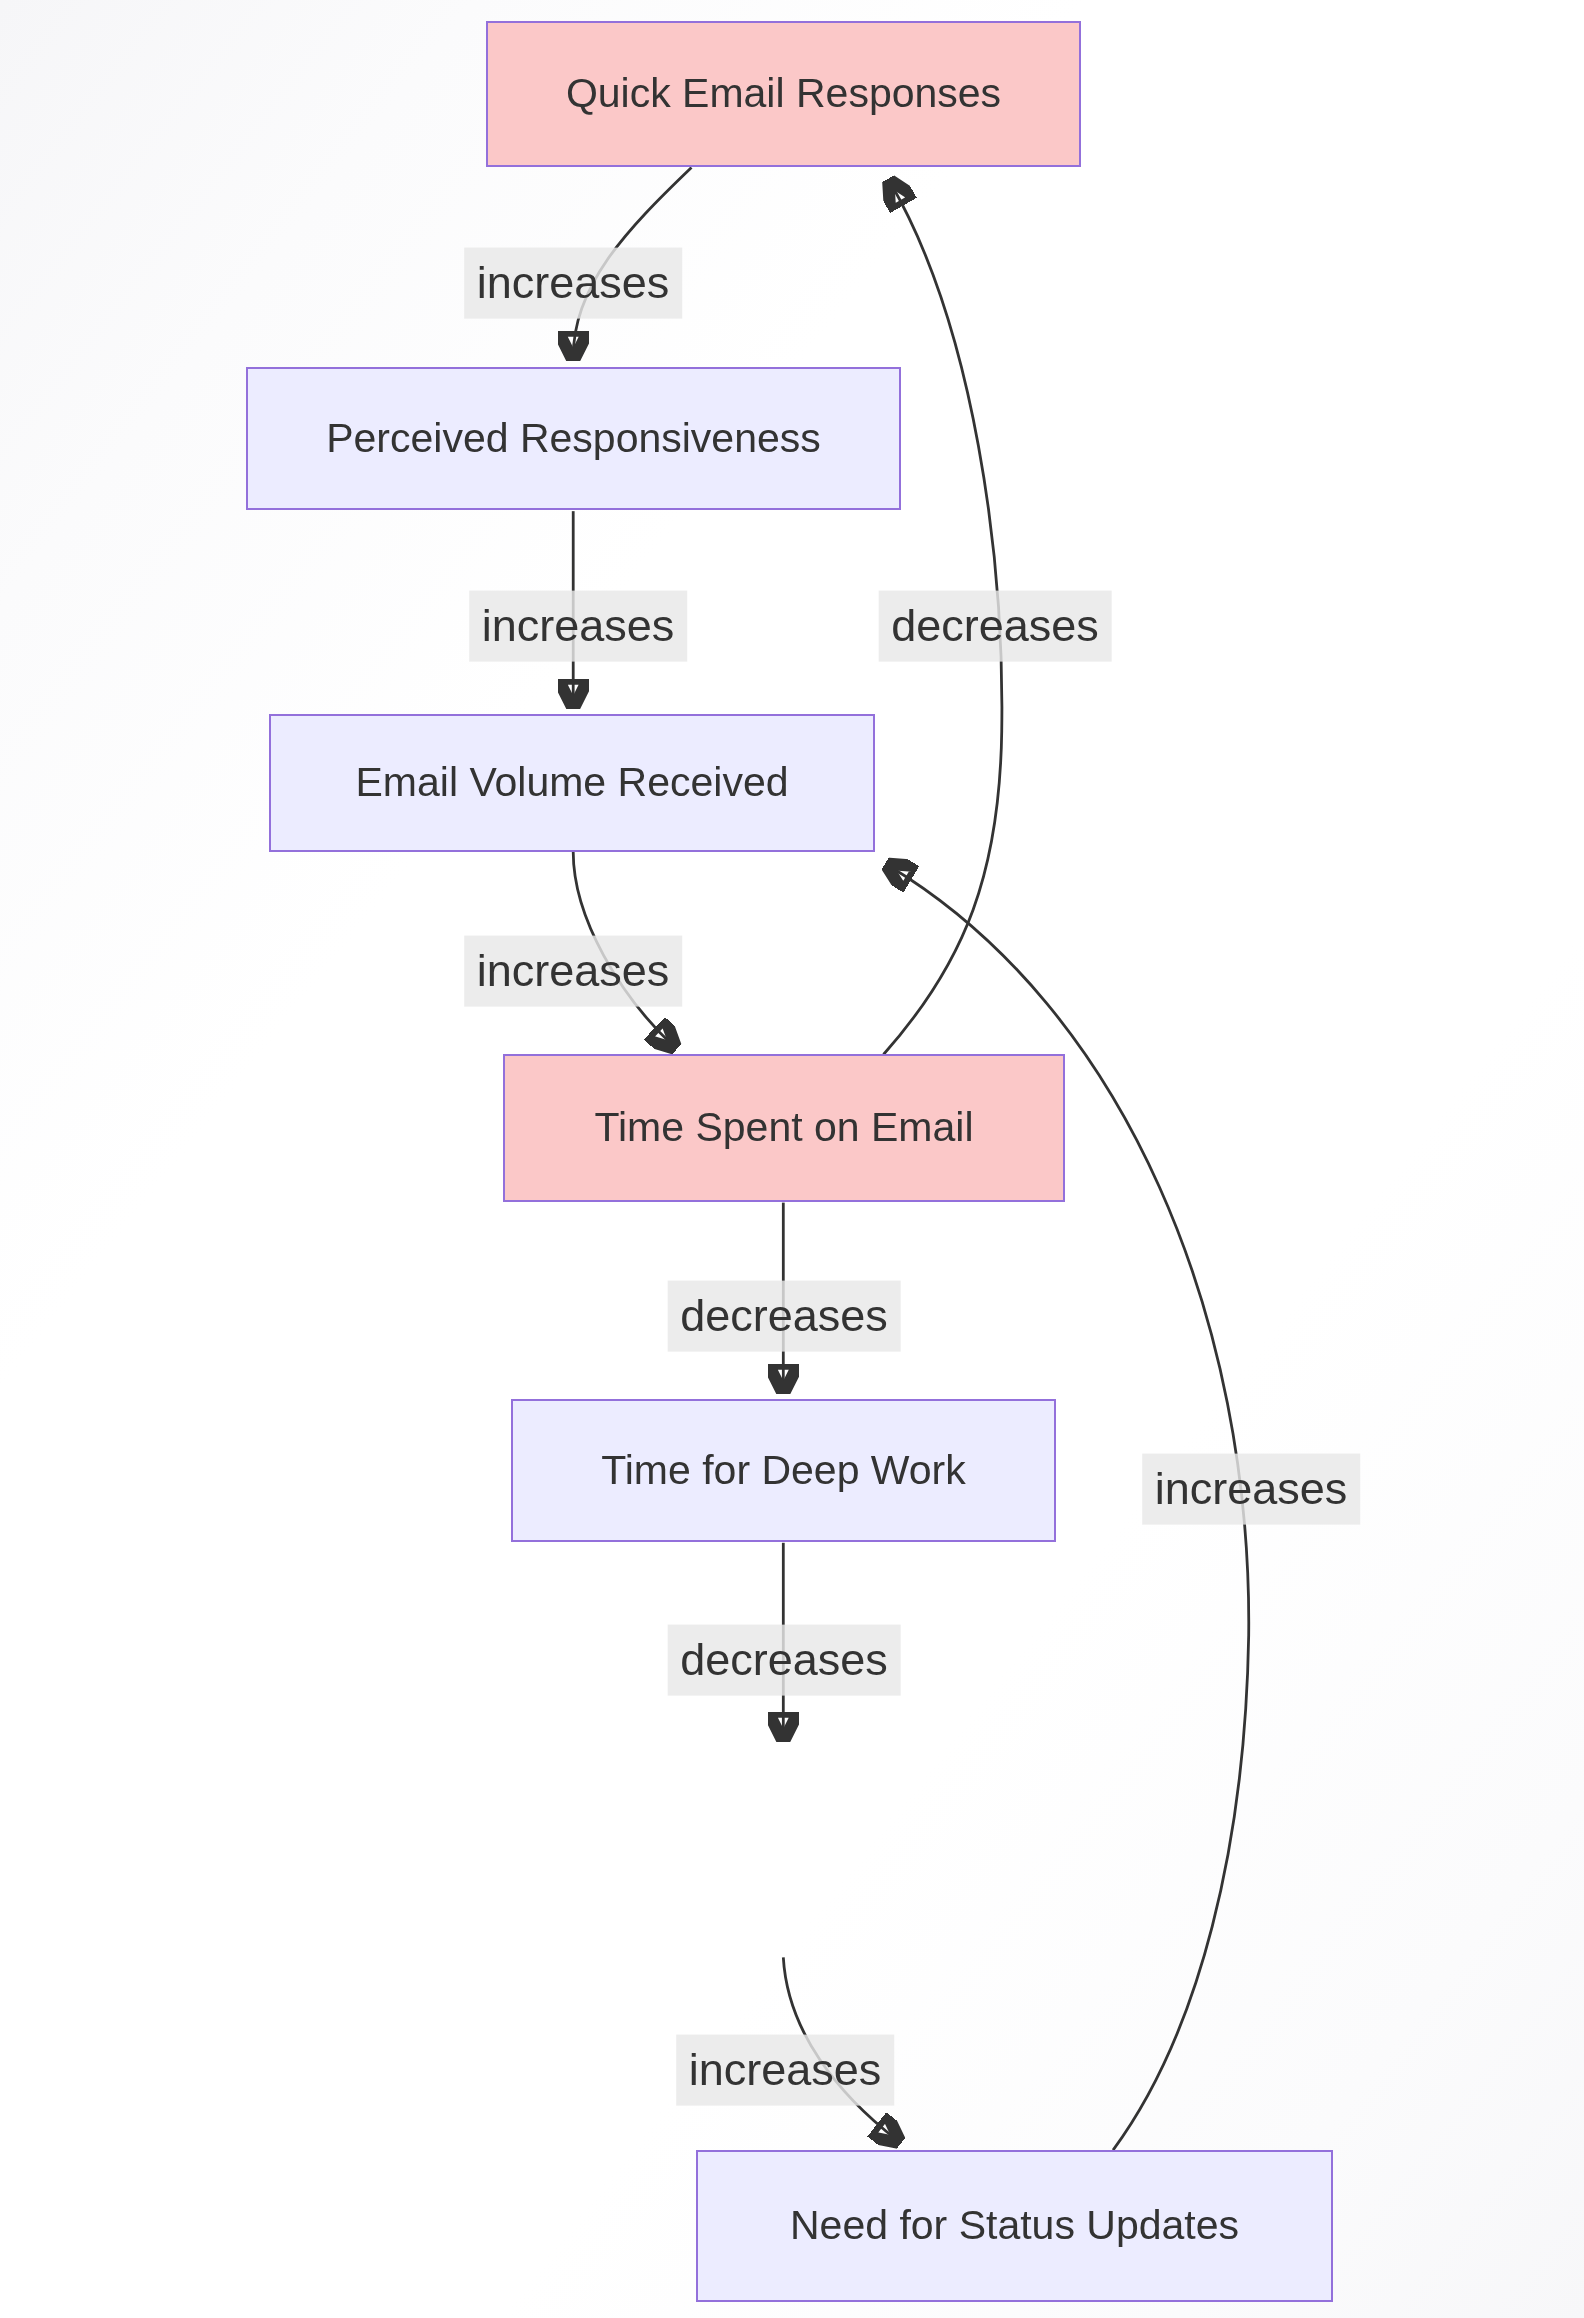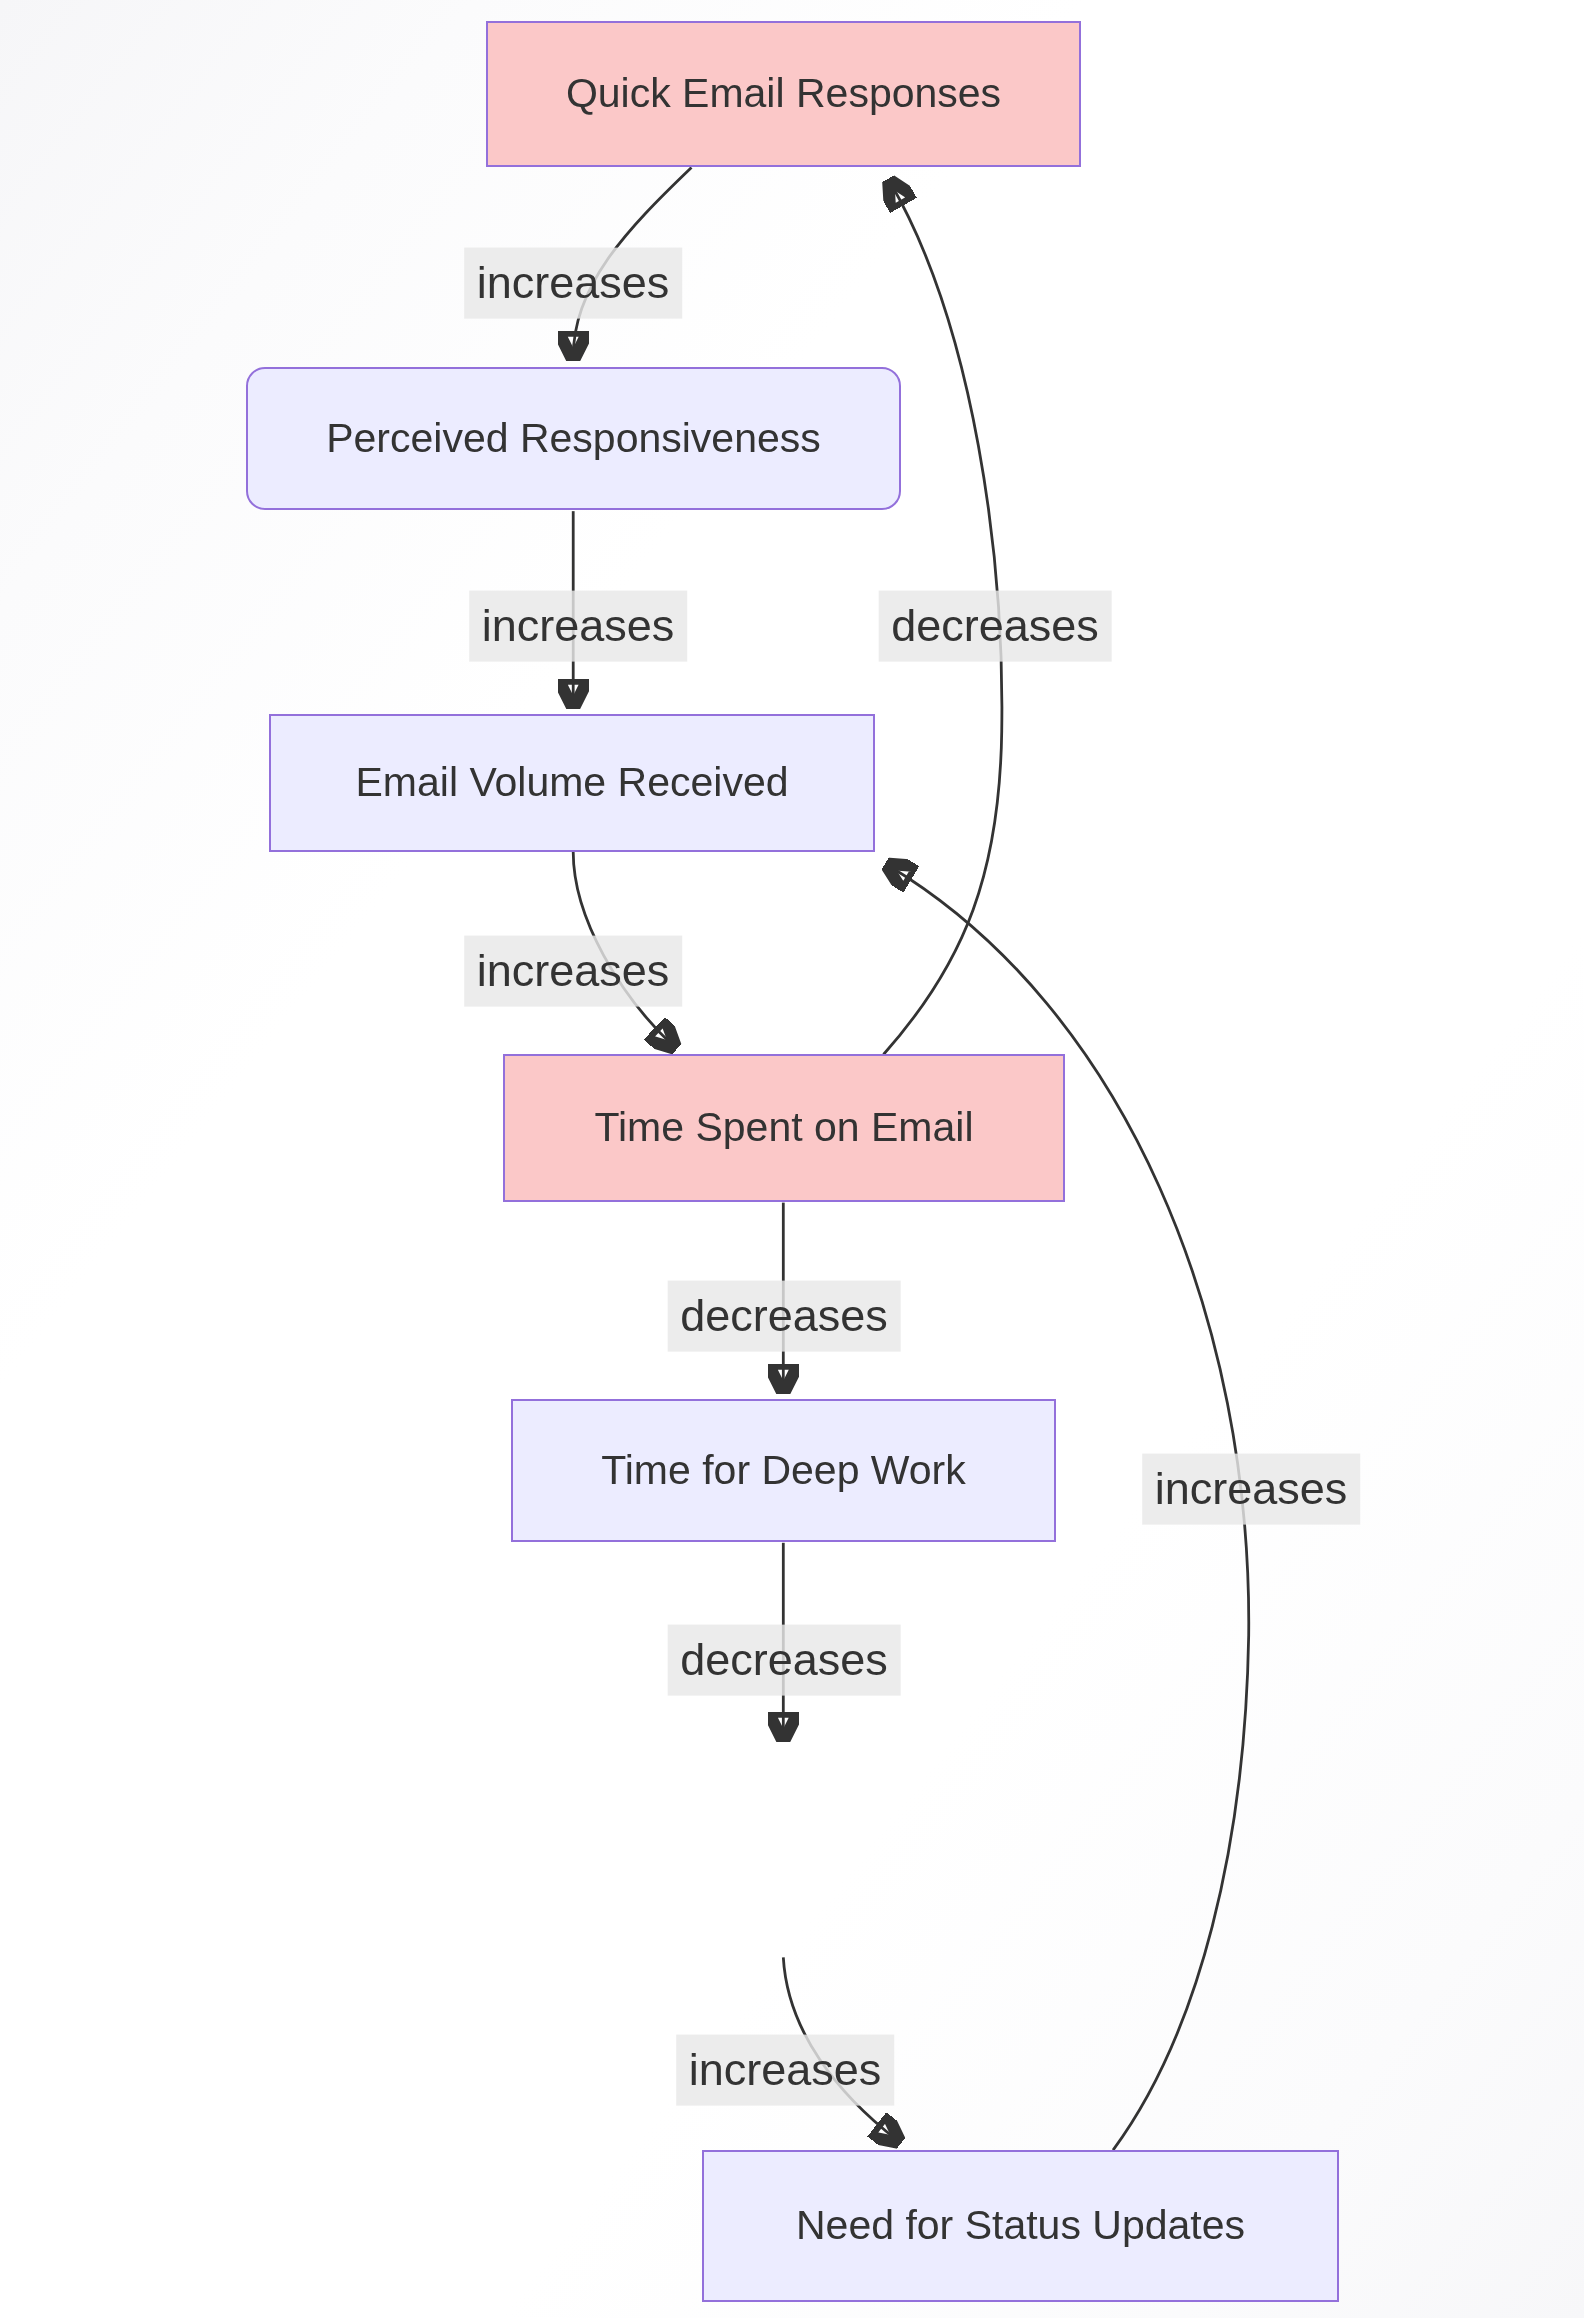--- a/index.html
+++ b/index.html
@@ -99,38 +99,38 @@
 
     <path d="M 1126 2813 C 1132 2920, 1205 3010, 1290 3076" marker-end="url(#arrow)"></path>
 
     <path d="M 1600 3090 C 1725 2920, 1790 2650, 1795 2350 C 1800 1900, 1620 1450, 1278 1244" marker-end="url(#arrow)"></path>
   </svg>
 
   <div class="node pink" style="left:486px; top:21px; width:595px; height:146px;">
     <span class="node-label">Quick Email Responses</span>
   </div>
 
-  <div class="node lavender" style="left:246px; top:367px; width:655px; height:143px;border-radius:19px;">
+  <div class="node lavender" style="left:246px; top:367px; width:655px; height:143px;">
     <span class="node-label">Perceived Responsiveness</span>
   </div>
 
   <div class="node lavender" style="left:269px; top:714px; width:606px; height:138px;">
     <span class="node-label">Email Volume Received</span>
   </div>
 
   <div class="node pink" style="left:503px; top:1054px; width:562px; height:148px;">
     <span class="node-label">Time Spent on Email</span>
   </div>
 
   <div class="node lavender" style="left:511px; top:1399px; width:545px; height:143px;">
     <span class="node-label">Time for Deep Work</span>
   </div>
 
 
-  <div class="node lavender" style="left:696px; top:2150px; width:637px; height:152px;margin-left:6px;">
+  <div class="node lavender" style="left:696px; top:2150px; width:637px; height:152px;">
     <span class="node-label">Need for Status Updates</span>
   </div>
 
   <div class="edge-label" style="left:573px; top:267px;">increases</div>
 
   <div class="edge-label" style="left:578px; top:610px;">increases</div>
 
   <div class="edge-label" style="left:995px; top:610px;">decreases</div>
 
   <div class="edge-label" style="left:573px; top:955px;">increases</div>

